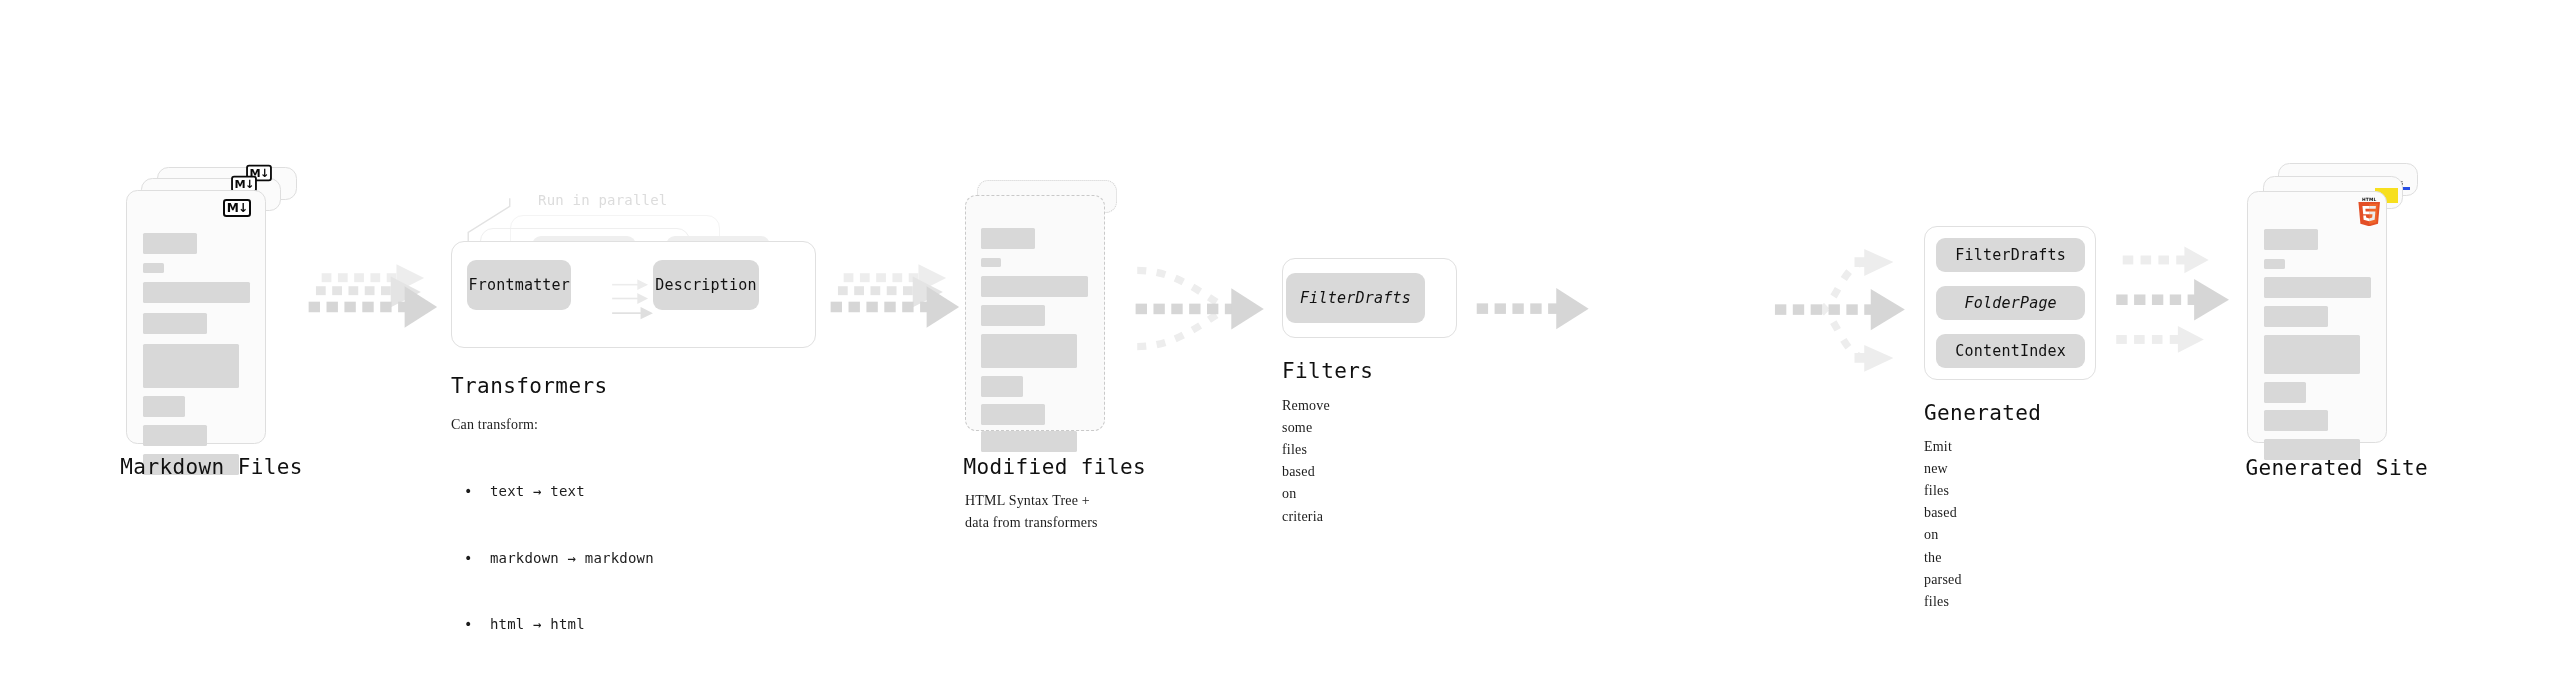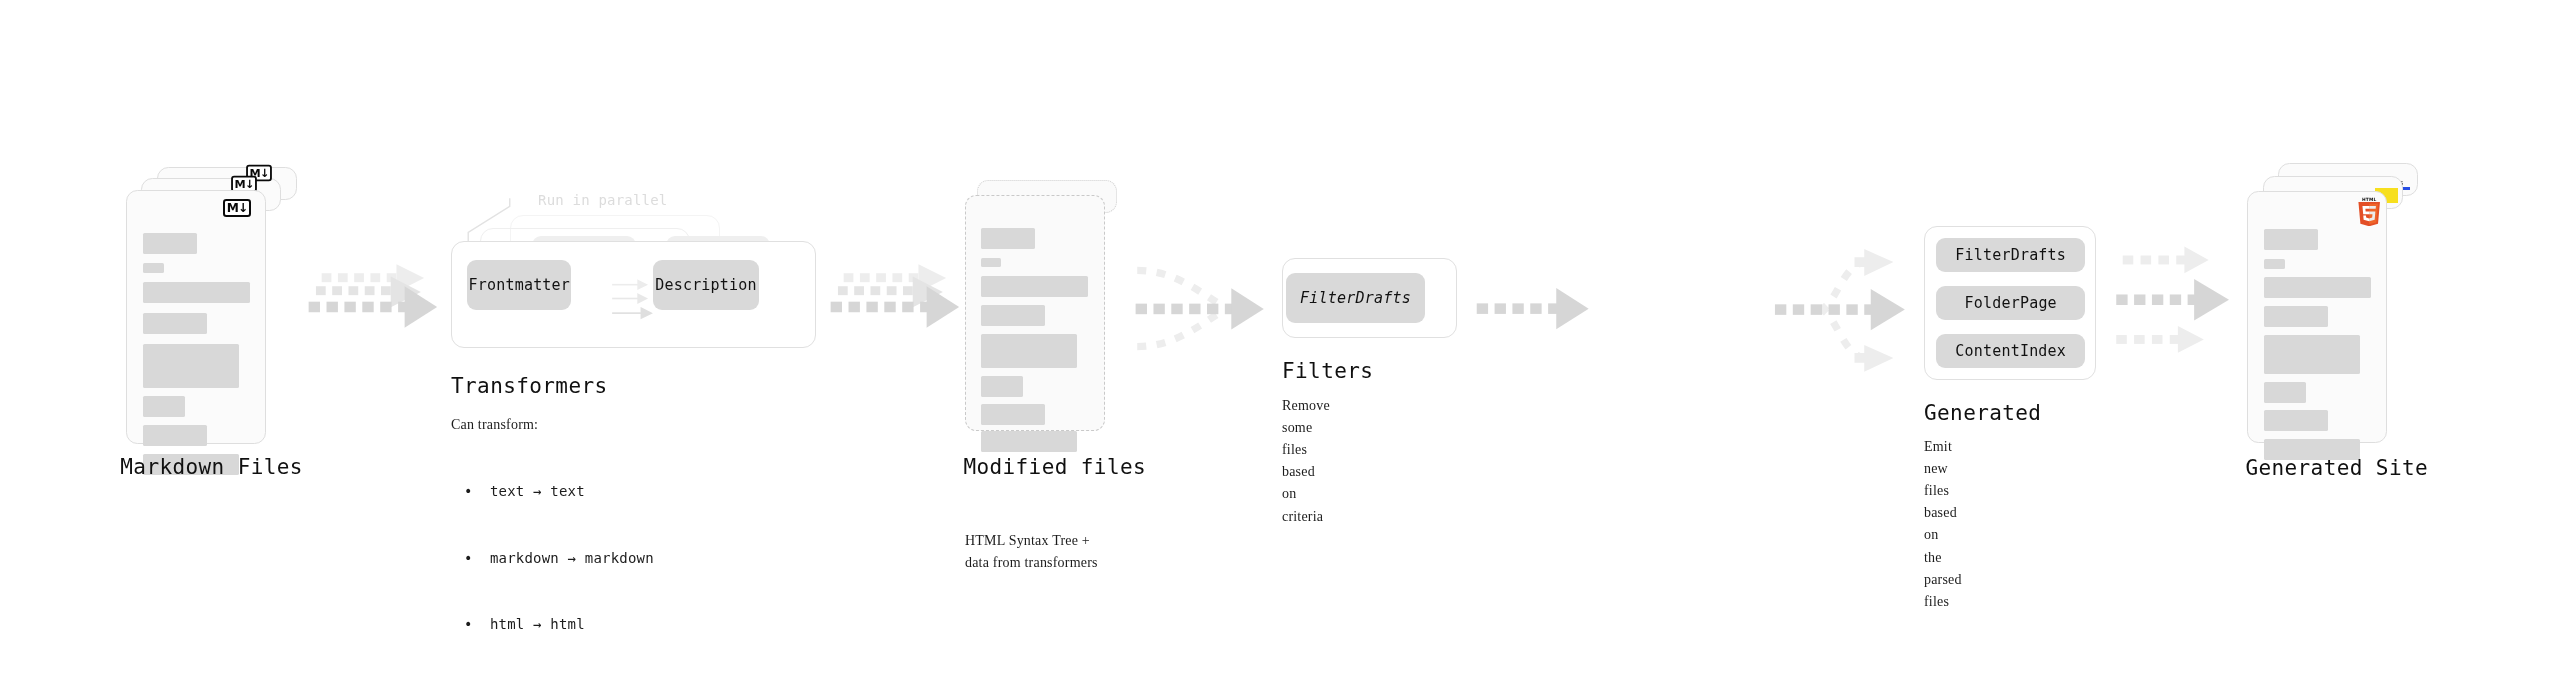--- a/index.html
+++ b/index.html
@@ -290,21 +290,21 @@
           <div class="fs-line" style="left:14.6px; top:109px; width:64px;"></div>
           <div class="fs-line" style="left:14.6px; top:138px; width:96px; height:34px;"></div>
           <div class="fs-line" style="left:14.6px; top:180px; width:42px;"></div>
           <div class="fs-line" style="left:14.6px; top:208px; width:64px;"></div>
           <div class="fs-line" style="left:14.6px; top:235px; width:96px;"></div>
         </div>
       </div>
     </div>
 
     <div class="stage-title" style="position:absolute; left:-1.6px; top:275px;">Modified files</div>
-    <div class="stage-caption caption-lines" style="position:absolute; left:0px; top:310px;margin-top:40px;">HTML Syntax Tree +
+    <div class="stage-caption caption-lines" style="position:absolute; left:0px; top:310px;">HTML Syntax Tree +
 data from transformers</div>
   </div>
 
   <svg class="overlay" width="146" height="106" style="left:1134px; top:262px;" viewBox="0 0 180 130">
     <g stroke="#ededed" stroke-width="9" fill="none" stroke-dasharray="11 13" stroke-linecap="butt">
       <path d="M4 10 C 48 10, 78 34, 112 56"></path>
       <path d="M4 104 C 48 104, 78 80, 112 58"></path>
     </g>
     <g fill="#d6d6d6">
       <rect x="2" y="51" width="14" height="13"></rect>
@@ -358,21 +358,21 @@
         <rect x="68" y="78" width="14" height="13"></rect>
       <rect x="90" y="78" width="14" height="13"></rect>
         <rect x="112" y="78" width="14" height="13"></rect>
       <polygon points="120,59 162,84.5 120,110"></polygon>
     </g>
   </svg>
 
   <div class="stage" style="left:1924px; top:226px;">
     <div class="plugin-box" style="left:0px; top:0px; width:172px; height:154px;"></div>
     <div class="chip" style="left:12.2px; top:12.2px;  width:149px; height:34px;">FilterDrafts</div>
-    <div class="chip" style="left:12.2px; top:60px;  width:149px; height:34px;">FolderPage</div>
+    <div class="chip" style="left:12.2px; top:60px;  width:149px; height:34px;font-style:italic;">FolderPage</div>
     <div class="chip" style="left:12.2px; top:108px; width:149px; height:34px;">ContentIndex</div>
 
     <div class="stage-title" style="position:absolute; left:0px; top:175px;">Generated</div>
     <div class="stage-caption caption-lines" style="position:absolute; left:0px; top:210px;">Emit new files based on
 the parsed files</div>
   </div>
 
   <svg class="overlay" width="146" height="138" style="left:2113px; top:236px;" viewBox="0 0 180 170">
     <g fill="#ededed">
       <rect x="12" y="24" width="13" height="11"></rect>

